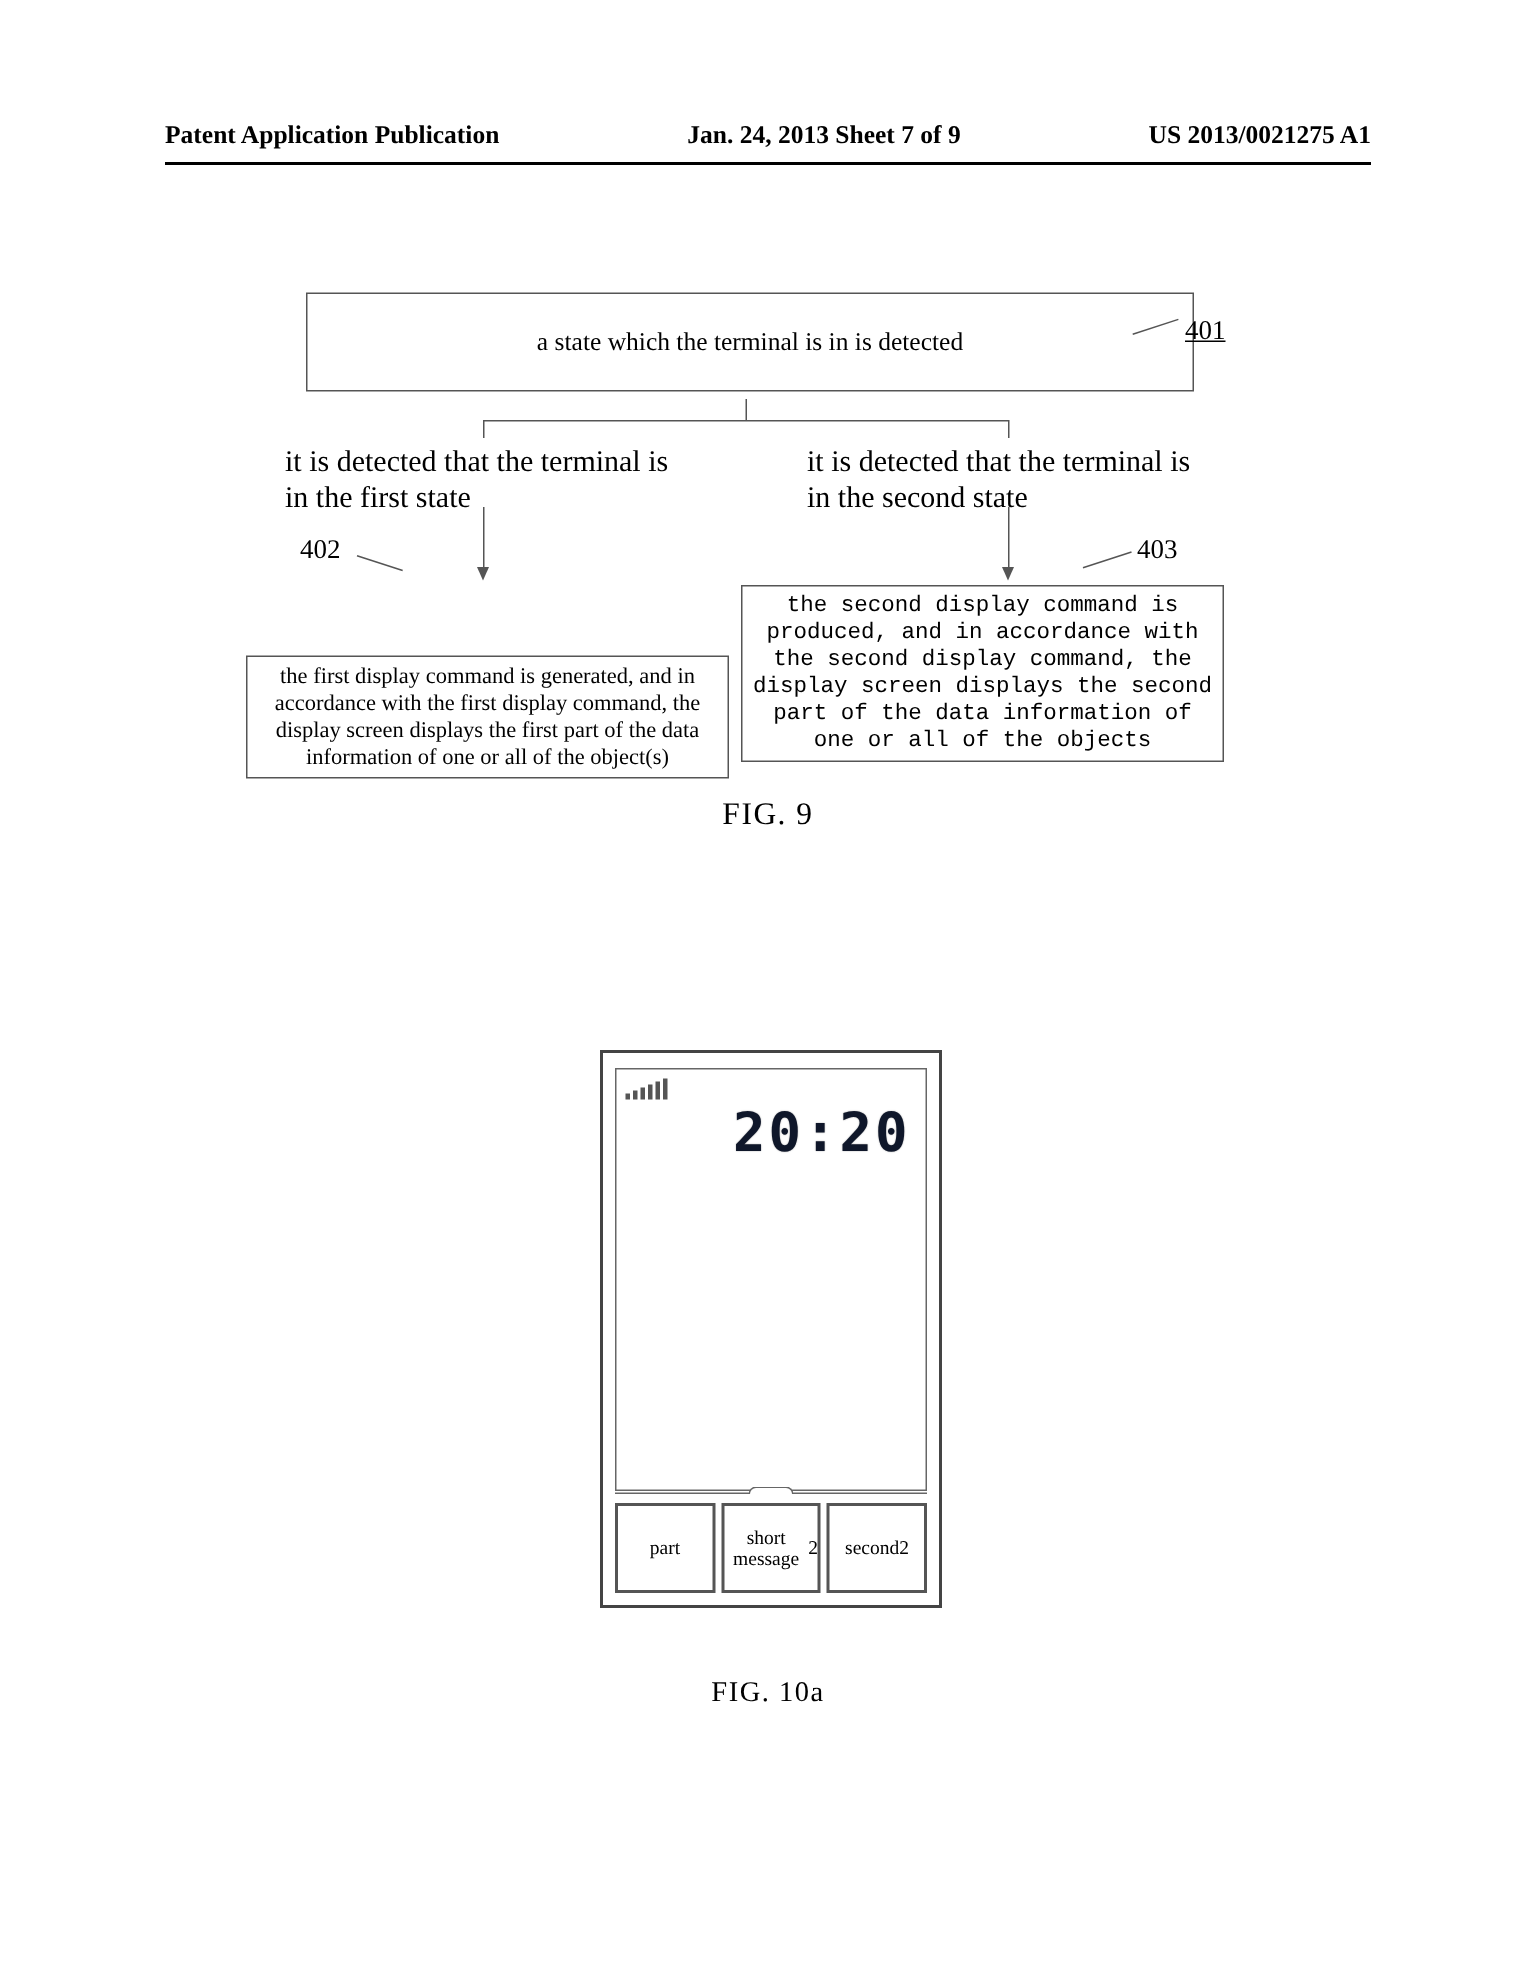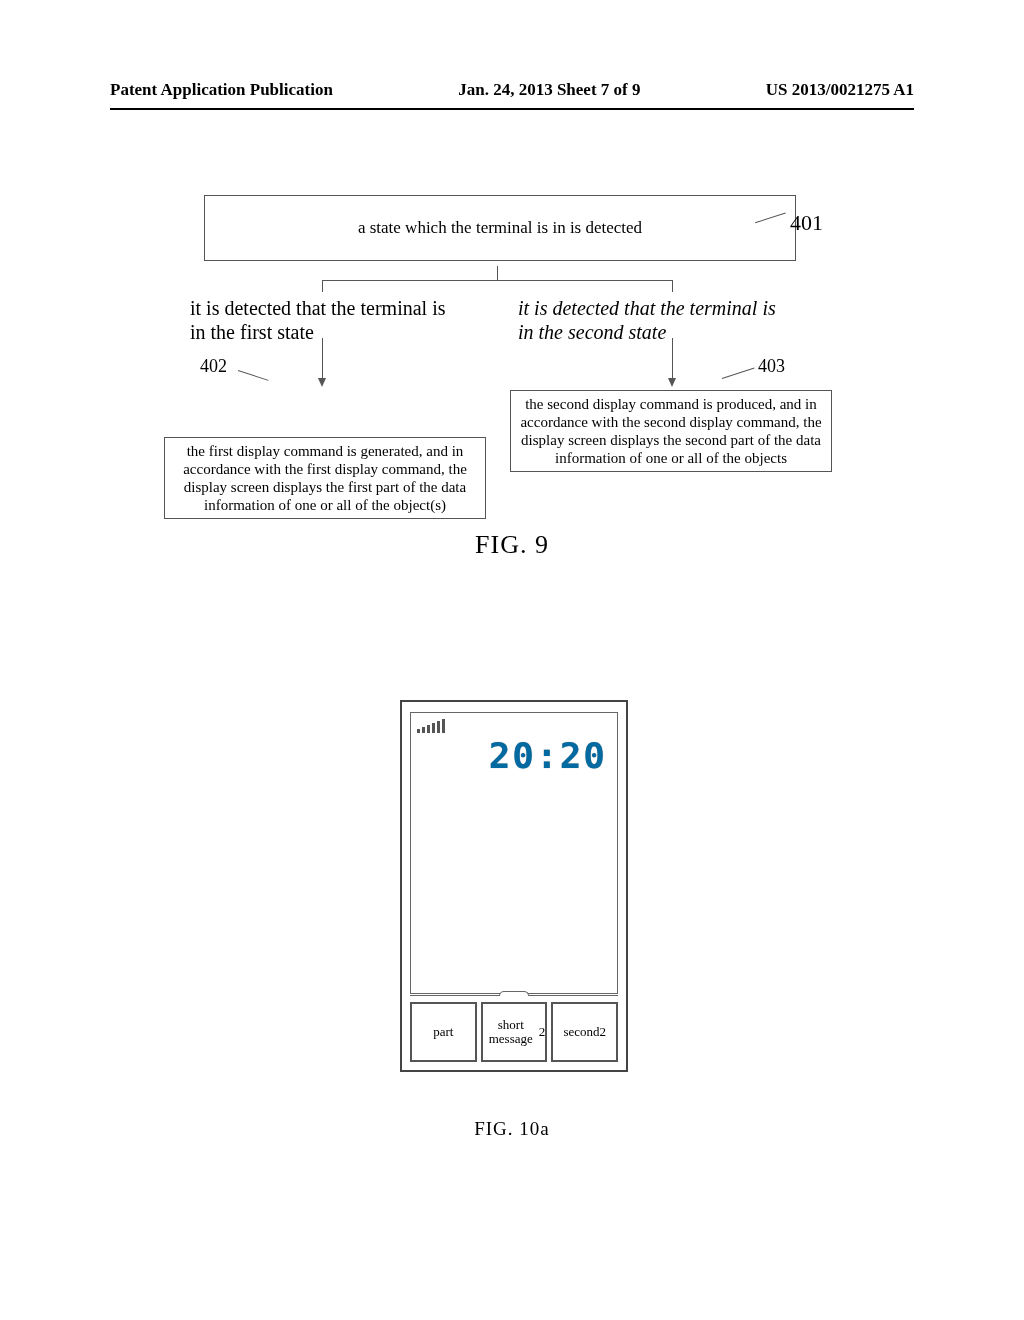--- a/index.html
+++ b/index.html
@@ -40,21 +40,22 @@
     padding: 22px 10px;
     font-size: 17px;
     position: relative;
     margin: 0 auto;
     width: 570px;
   }
   .ref-401 {
     position: absolute;
     left: 790px;
     top: 210px;
-    font-size: 22px;
+    font-size: 18px;
+    text-decoration: underline;
   }
   .lead-401 {
     position: absolute;
     left: 757px;
     top: 222px;
     width: 32px;
     height: 12px;
     border-top: 1px solid #555;
     transform: rotate(-18deg);
     transform-origin: left center;
@@ -89,21 +90,21 @@
     border-left: 1px solid #555;
   }
   .branch-text {
     position: absolute;
     font-size: 20px;
     text-align: left;
     width: 270px;
     line-height: 1.2;
   }
   .branch-left { left: 190px; top: 296px; }
-  .branch-right { left: 518px; top: 296px; font-style: italic; }
+  .branch-right { left: 538px; top: 296px; }
   .vline-left-2 {
     position: absolute;
     left: 322px;
     top: 338px;
     height: 42px;
     border-left: 1px solid #555;
   }
   .vline-right-2 {
     position: absolute;
     left: 672px;
@@ -154,28 +155,28 @@
   .box2, .box3 {
     position: absolute;
     border: 1px solid #555;
     font-size: 15px;
     text-align: center;
     line-height: 1.2;
     padding: 4px 6px;
     width: 308px;
   }
   .box2 { left: 164px; top: 390px; margin-top: 47px; }
-  .box3 { left: 510px; top: 390px; }
+  .box3 { left: 494px; top: 390px; font-family: Liberation Mono, monospace; }
   .fig9-label {
     position: absolute;
     left: 0;
     width: 1024px;
     top: 530px;
     text-align: center;
-    font-size: 26px;
+    font-size: 21px;
     letter-spacing: 1px;
   }
   .phone {
     position: absolute;
     left: 400px;
     top: 700px;
     width: 224px;
     height: 368px;
     border: 2px solid #444;
   }
@@ -205,21 +206,21 @@
   .signal .b3 { height: 10px; }
   .signal .b4 { height: 12px; }
   .signal .b5 { height: 14px; }
   .clock {
     position: absolute;
     right: 10px;
     top: 22px;
     font-family: monospace;
     font-size: 36px;
     font-weight: bold;
-    color: #0369a1;
+    color: #0f172a;
     letter-spacing: 2px;
     text-shadow: 0 0 1px #999;
   }
   .bottom-divider {
     position: absolute;
     left: 8px;
     right: 8px;
     bottom: 74px;
     border-top: 1px solid #666;
   }

